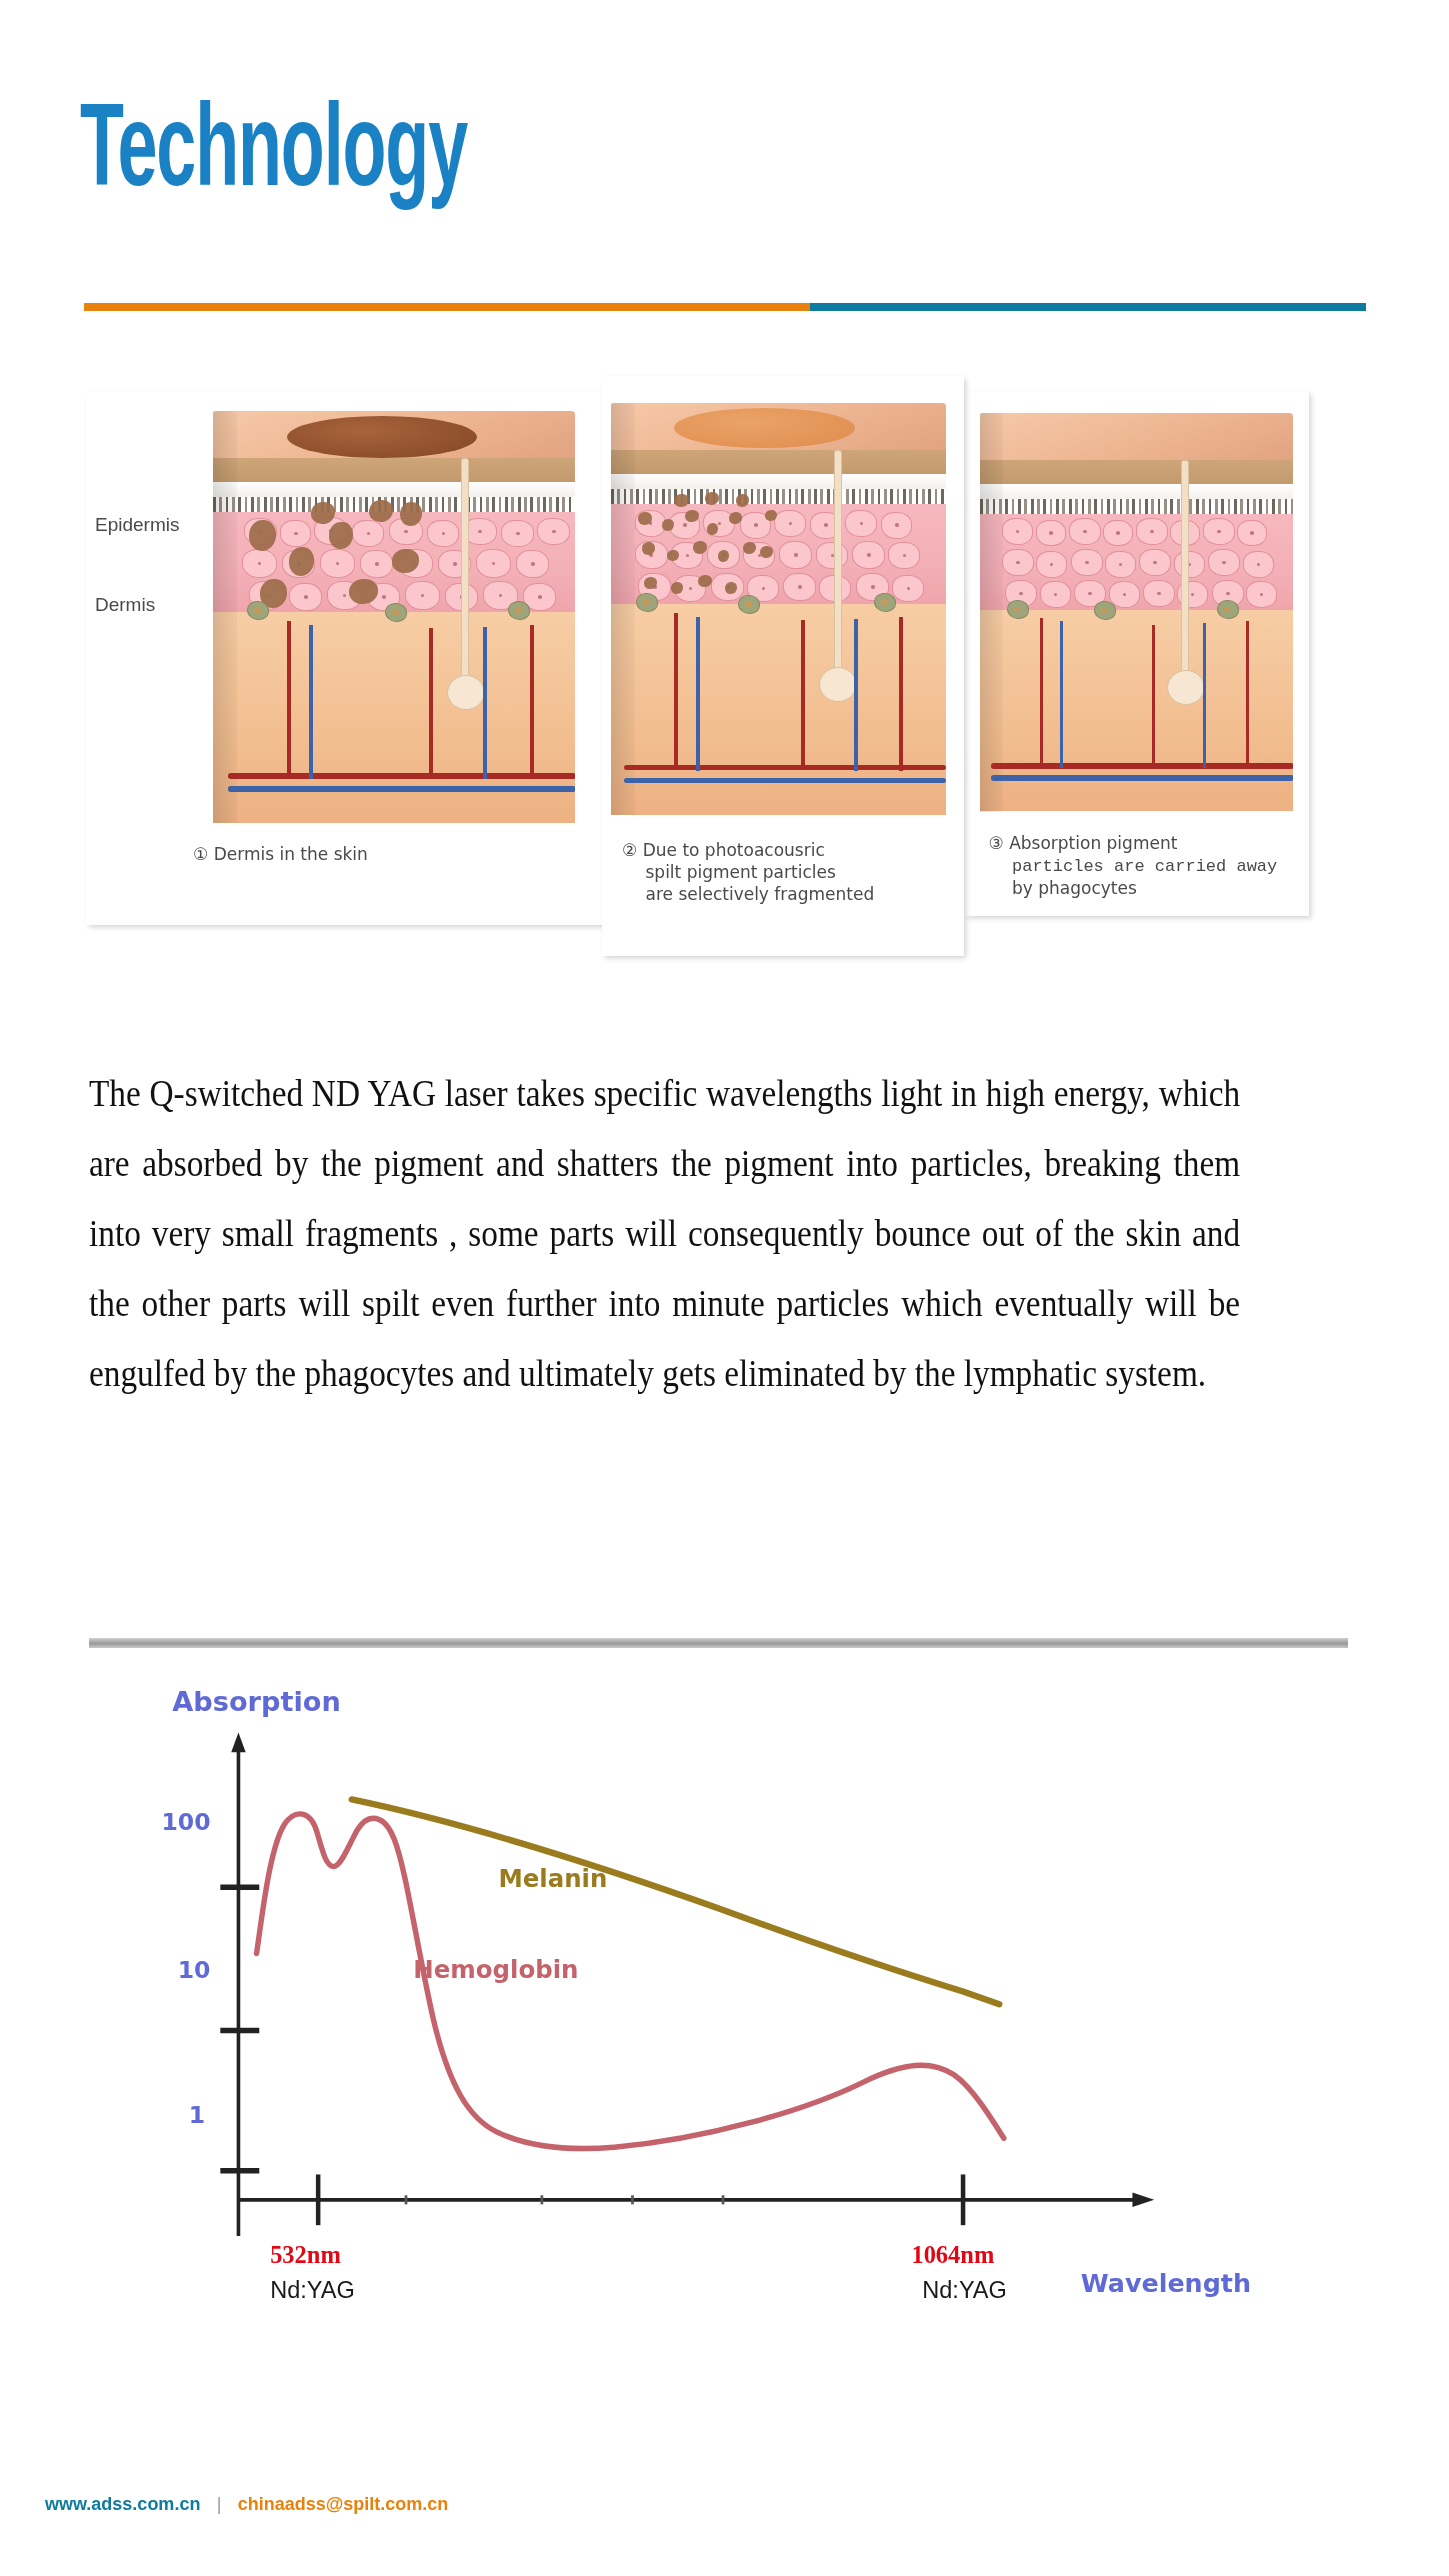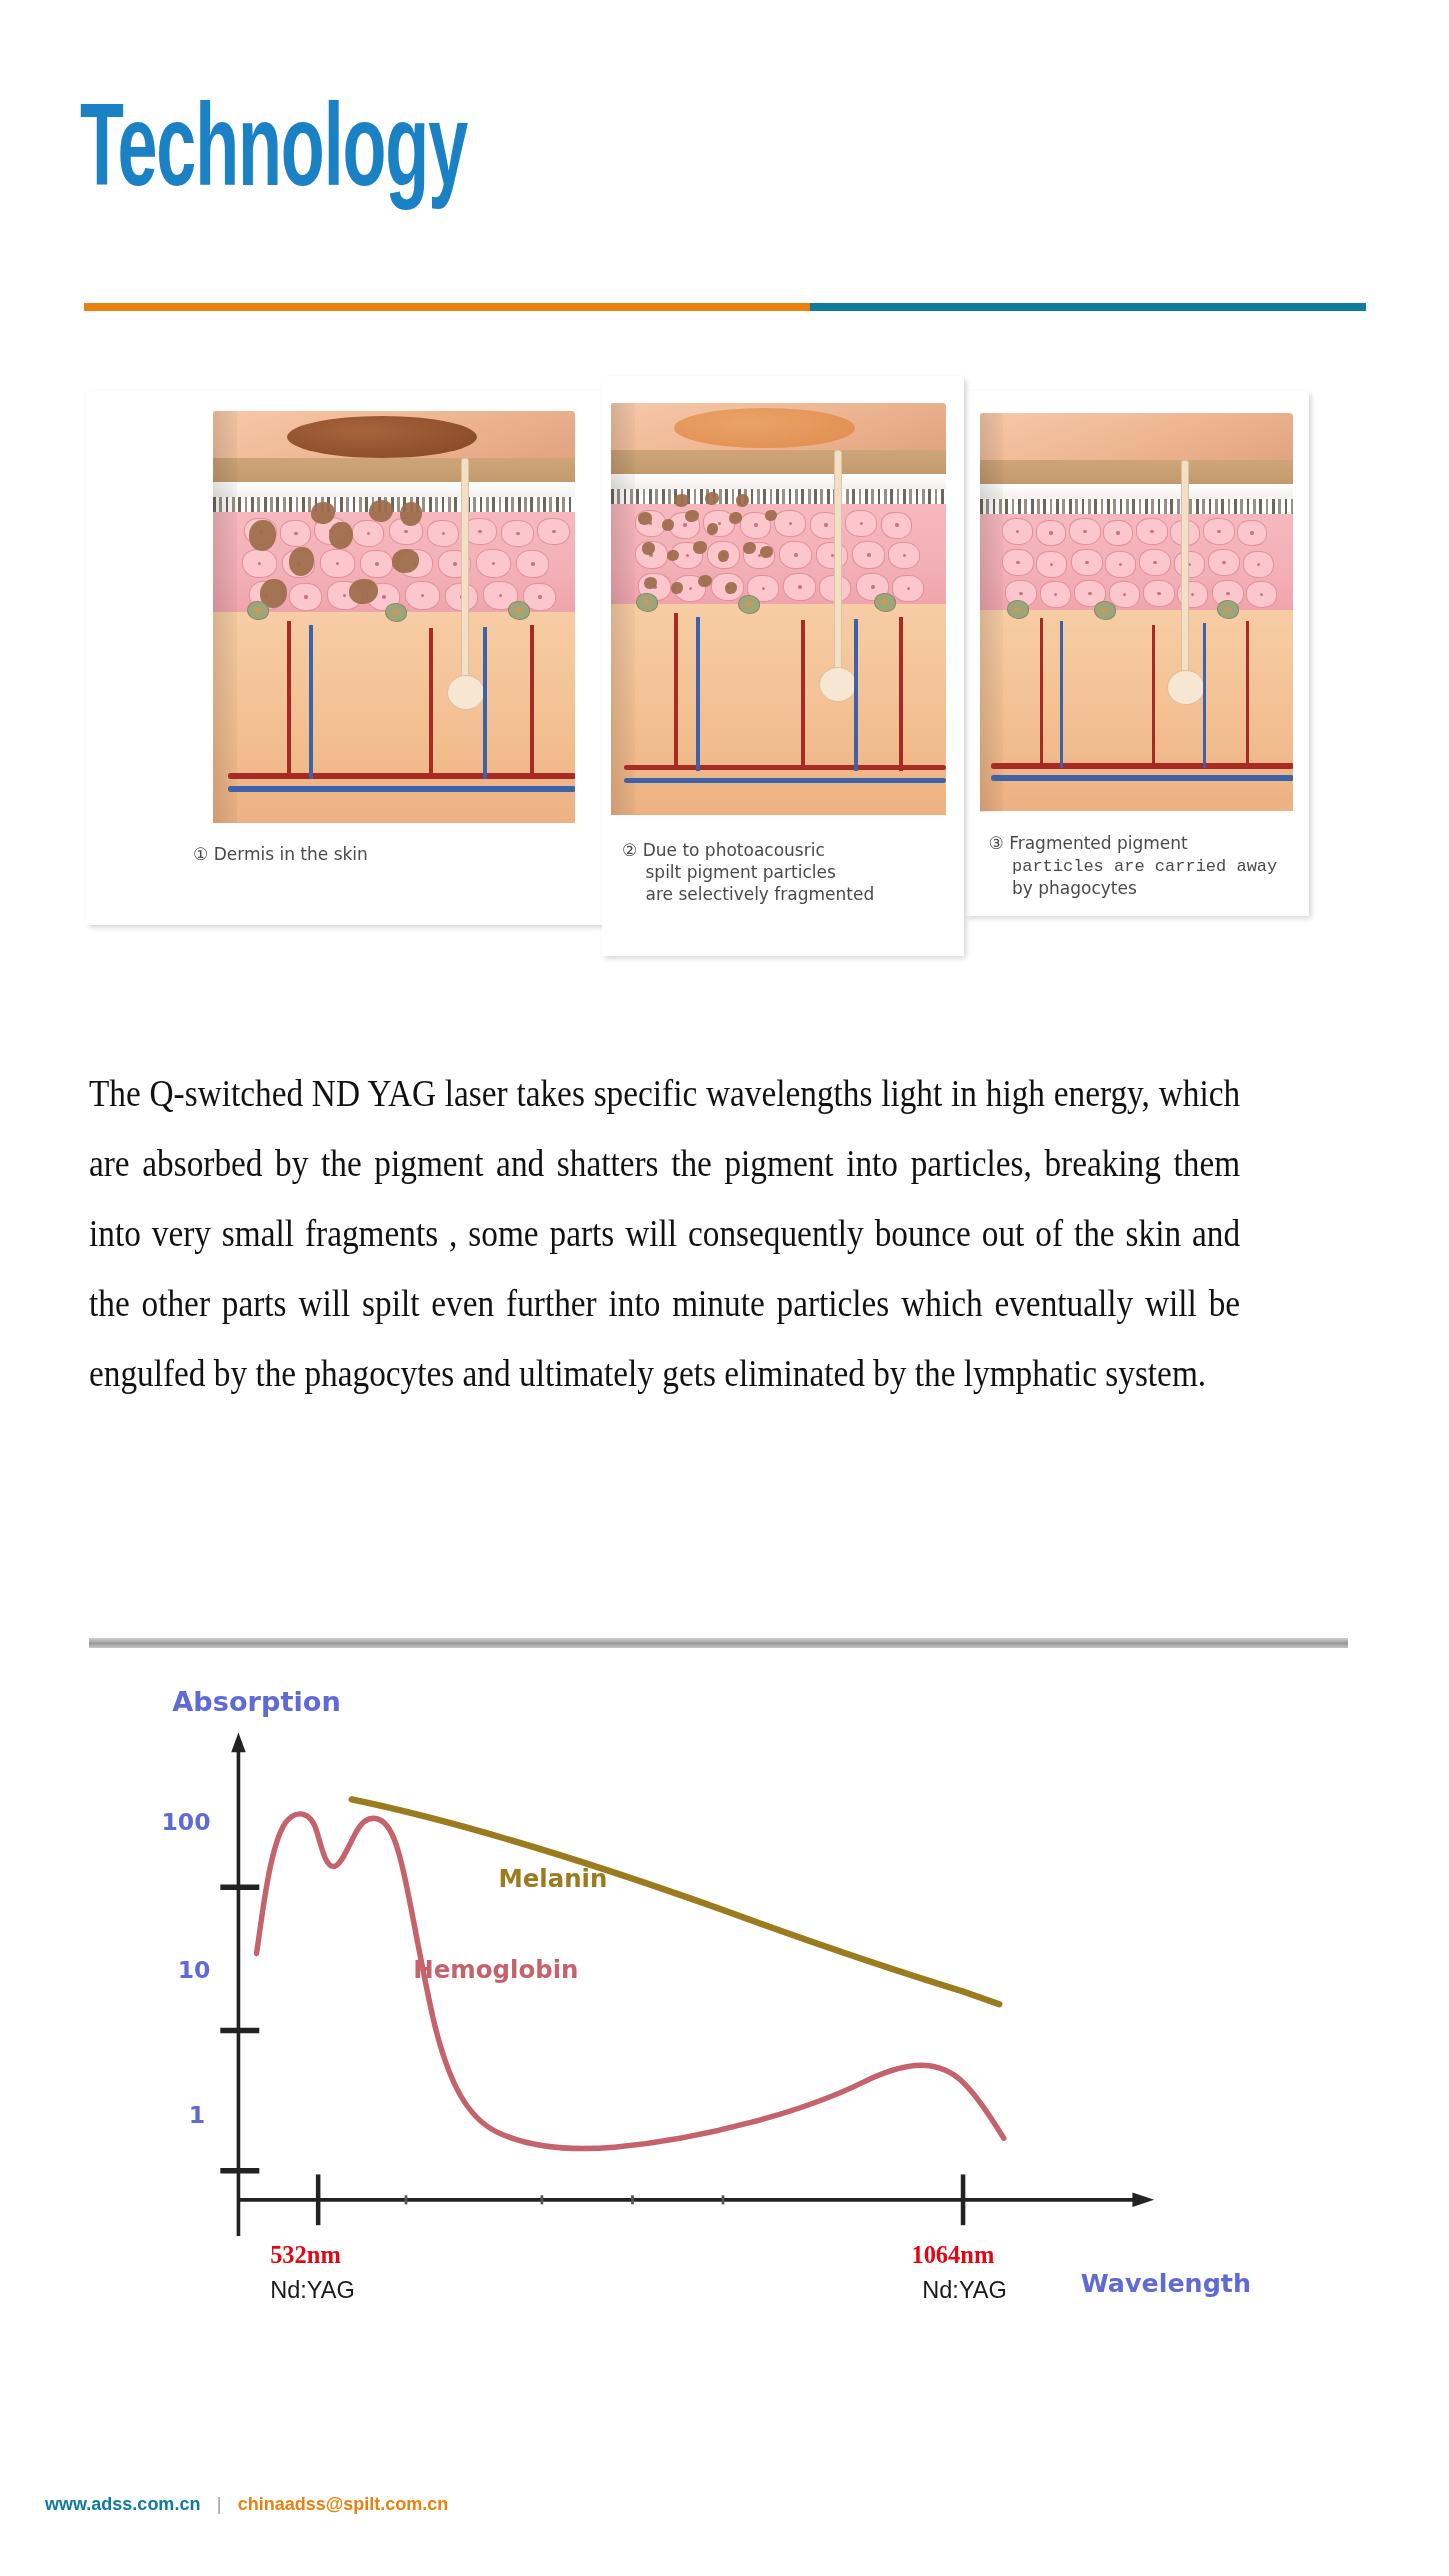--- a/index.html
+++ b/index.html
@@ -173,20 +173,24 @@
 
 <div id="page-title">Technology</div>
 <div id="title-rule">
   <div class="seg-orange"></div>
   <div class="seg-blue"></div>
 </div>
 
 <div id="diagram-strip">
 
   <div class="skin-panel" id="skin-panel-1">
+    <div class="panel-side-labels">
+      <span class="lbl-epi">Epidermis</span>
+      <span class="lbl-derm">Dermis</span>
+    </div>
     <div class="skin-block" style="left:127px;top:20px;width:362px;height:412px;">
       <div class="sb-top"></div>
       <div class="sb-lesion" style="left:74px;top:4.5px;width:190px;height:42px;background:radial-gradient(ellipse at 40% 35%,#A8643C 0%,#8E4F2C 70%,#7C4526 100%);"></div>
       <div class="sb-strat" style="top:47px;"></div>
       <div class="sb-white" style="top:71px;"></div>
       <div class="sb-granular" style="top:86px;"></div>
       <div class="sb-epidermis" style="top:101px;height:105px;"></div>
       <div class="sb-dermis" style="top:201px;height:211px;"></div>
       <div class="sb-sideface"></div>
 
@@ -517,21 +521,21 @@
       <div class="vessel-r" style="left:11px;top:350px;width:303px;height:5.4px;border-radius:2.7px;"></div>
       <div class="vessel-b" style="left:11px;top:362px;width:303px;height:5.4px;border-radius:2.7px;"></div>
       <div class="vessel-r" style="left:60px;top:205px;width:3.6px;height:149px;"></div>
       <div class="vessel-b" style="left:80px;top:208px;width:3.6px;height:147px;"></div>
       <div class="vessel-r" style="left:172px;top:212px;width:3.6px;height:143px;"></div>
       <div class="vessel-b" style="left:223px;top:210px;width:3.6px;height:145px;"></div>
       <div class="vessel-r" style="left:266px;top:208px;width:3.6px;height:147px;"></div>
     </div>
     <div class="panel-caption" style="left:23.5px;top:442px;">
       <span class="cap-num">③</span>
-      <span>Fragmented pigment</span><br>
+      <span>Absorption pigment</span><br>
       <span style="padding-left:23.5px;display:inline-block;font-family:Liberation Mono, monospace;">particles are carried away</span><br>
       <span style="padding-left:23.5px;display:inline-block;">by phagocytes</span>
     </div>
   </div>
 </div>
 
 <p id="body-paragraph">The Q-switched ND YAG laser takes specific wavelengths light in high energy, which are absorbed by the pigment and shatters the pigment into particles, breaking them into very small fragments , some parts will consequently bounce out of the skin and the other parts will spilt even further into minute particles which eventually will be engulfed by the phagocytes and ultimately gets eliminated by the lymphatic system.</p>
 
 <div id="chart-card">
   <div id="chart-top-bar"></div>

